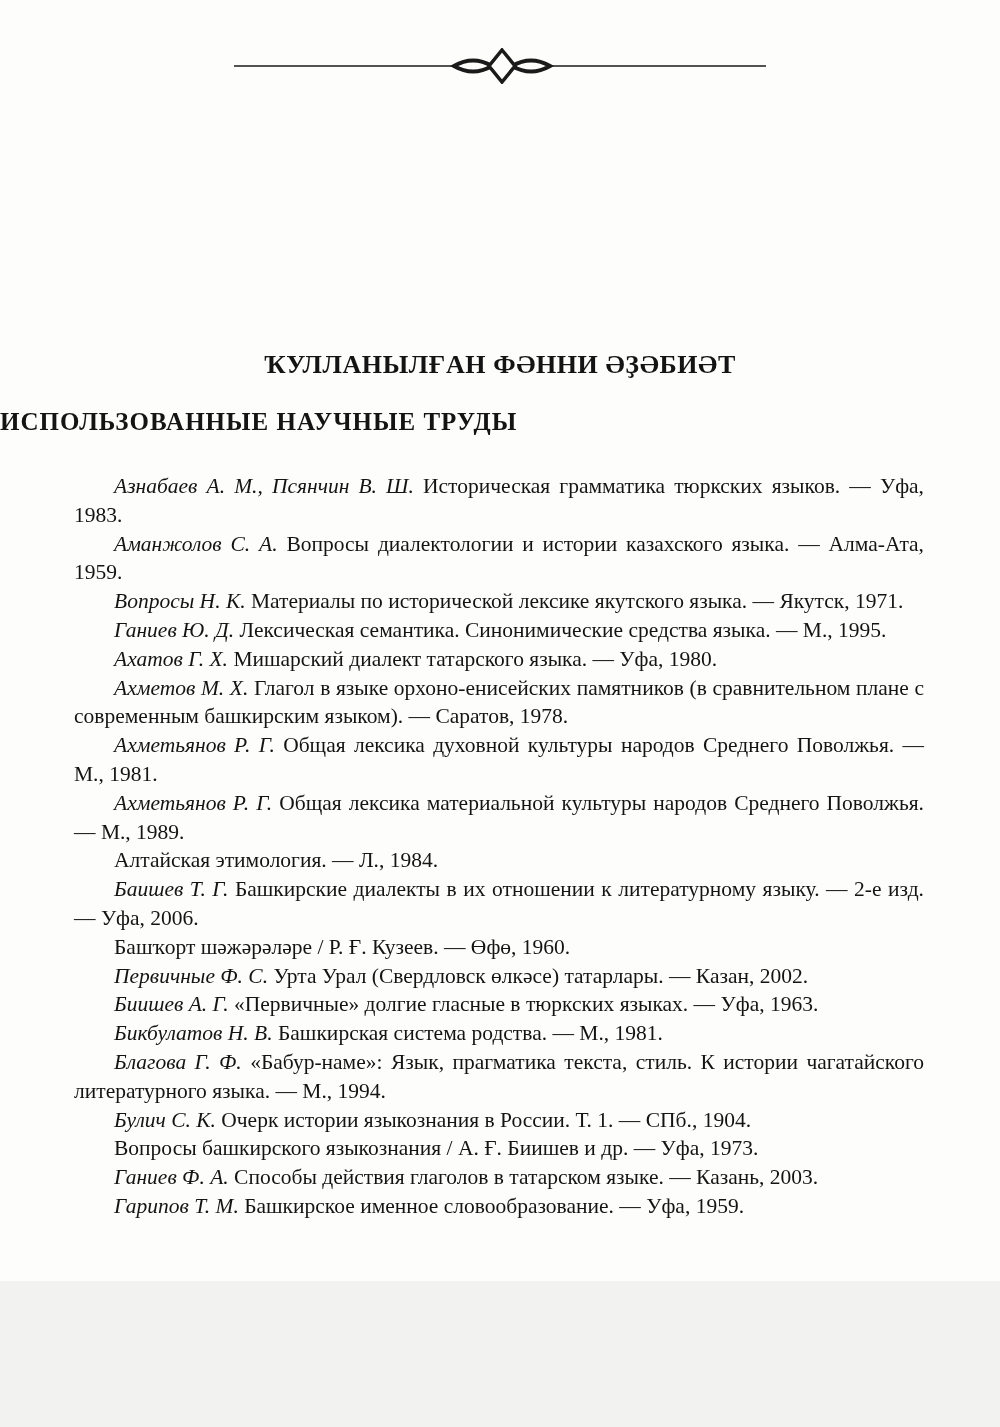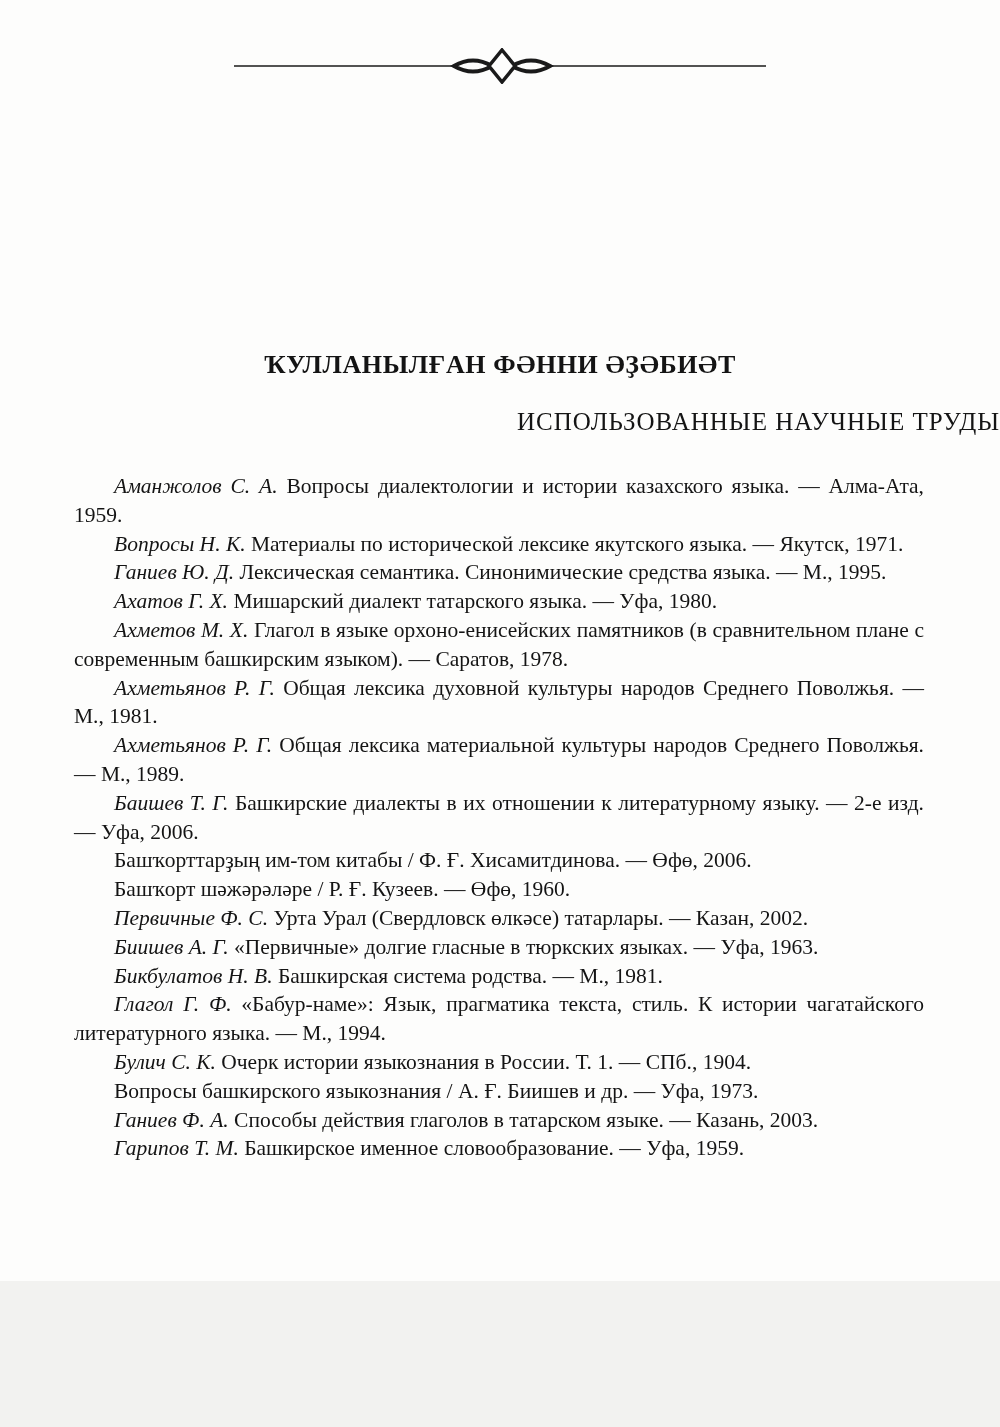--- a/index.html
+++ b/index.html
@@ -26,23 +26,23 @@
   .title {
     margin: 262px 0 0 0;
     text-align: center;
     font-size: 26px;
     font-weight: bold;
     letter-spacing: 0.6px;
     line-height: 30px;
   }
   .subtitle {
     margin: 27px 0 0 0;
-    text-align: right;
+    text-align: left;
     font-size: 25px;
-    font-weight: normal;
+    font-weight: bold;
     letter-spacing: 1px;
     line-height: 30px;
   }
   .bib {
     margin: 35px 76px 0 74px;
     font-size: 21.5px;
     line-height: 28.8px;
     text-align: justify;
   }
   .bib p.entry {
@@ -73,34 +73,35 @@
       <path d="M278,18 Q297,7 316,18 Q297,29 278,18 Z" fill="#fdfdfc" stroke="#1a1a1a" stroke-width="4"></path>
       <path d="M268,2 L281,18 L268,34 L255,18 Z" fill="#fdfdfc" stroke="#1a1a1a" stroke-width="3.5"></path>
     </svg>
   </div>
 
   <h1 class="title">ҠУЛЛАНЫЛҒАН ФӘННИ ӘҘӘБИӘТ</h1>
 
   <h2 class="subtitle">ИСПОЛЬЗОВАННЫЕ НАУЧНЫЕ ТРУДЫ</h2>
 
   <div class="bib" id="bib-list">
+      <p class="entry"><i>Азнабаев А. М., Псянчин В. Ш. </i>Историческая грамматика тюркских языков. — Уфа, 1983.</p>
       <p class="entry"><i>Аманжолов С. А. </i>Вопросы диалектологии и истории казахского языка. — Алма-Ата, 1959.</p>
       <p class="entry"><i>Вопросы Н. К. </i>Материалы по исторической лексике якутского языка. — Якутск, 1971.</p>
       <p class="entry"><i>Ганиев Ю. Д. </i>Лексическая семантика. Синонимические средства языка. — М., 1995.</p>
       <p class="entry"><i>Ахатов Г. Х. </i>Мишарский диалект татарского языка. — Уфа, 1980.</p>
       <p class="entry"><i>Ахметов М. Х. </i>Глагол в языке орхоно-енисейских памятников (в сравнительном плане с современным башкирским языком). — Саратов, 1978.</p>
       <p class="entry"><i>Ахметьянов Р. Г. </i>Общая лексика духовной культуры народов Среднего Поволжья. — М., 1981.</p>
       <p class="entry"><i>Ахметьянов Р. Г. </i>Общая лексика материальной культуры народов Среднего Поволжья. — М., 1989.</p>
+      <p class="entry">Алтайская этимология. — Л., 1984.</p>
       <p class="entry"><i>Баишев Т. Г. </i>Башкирские диалекты в их отношении к литературному языку. — 2-е изд. — Уфа, 2006.</p>
-      <p class="entry">Башҡорттарҙың им-том китабы / Ф. Ғ. Хисамитдинова. — Өфө, 2006.</p>
       <p class="entry">Башҡорт шәжәрәләре / Р. Ғ. Кузеев. — Өфө, 1960.</p>
       <p class="entry"><i>Первичные Ф. С. </i>Урта Урал (Свердловск өлкәсе) татарлары. — Казан, 2002.</p>
       <p class="entry"><i>Биишев А. Г. </i>«Первичные» долгие гласные в тюркских языках. — Уфа, 1963.</p>
       <p class="entry"><i>Бикбулатов Н. В. </i>Башкирская система родства. — М., 1981.</p>
-      <p class="entry"><i>Глагол Г. Ф. </i>«Бабур-наме»: Язык, прагматика текста, стиль. К истории чагатайского литературного языка. — М., 1994.</p>
+      <p class="entry"><i>Благова Г. Ф. </i>«Бабур-наме»: Язык, прагматика текста, стиль. К истории чагатайского литературного языка. — М., 1994.</p>
       <p class="entry"><i>Булич С. К. </i>Очерк истории языкознания в России. Т. 1. — СПб., 1904.</p>
       <p class="entry">Вопросы башкирского языкознания / А. Ғ. Биишев и др. — Уфа, 1973.</p>
       <p class="entry"><i>Ганиев Ф. А. </i>Способы действия глаголов в татарском языке. — Казань, 2003.</p>
       <p class="entry"><i>Гарипов Т. М. </i>Башкирское именное словообразование. — Уфа, 1959.</p>
     </div>
 
   <div class="page-number">48</div>
 
 </div>
 

